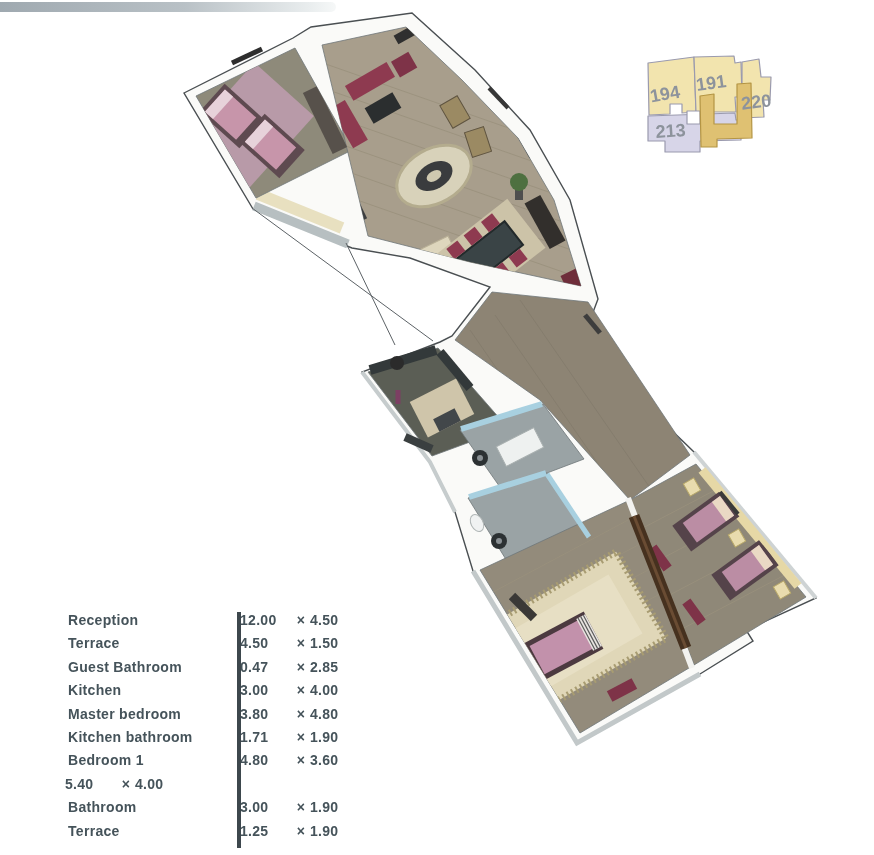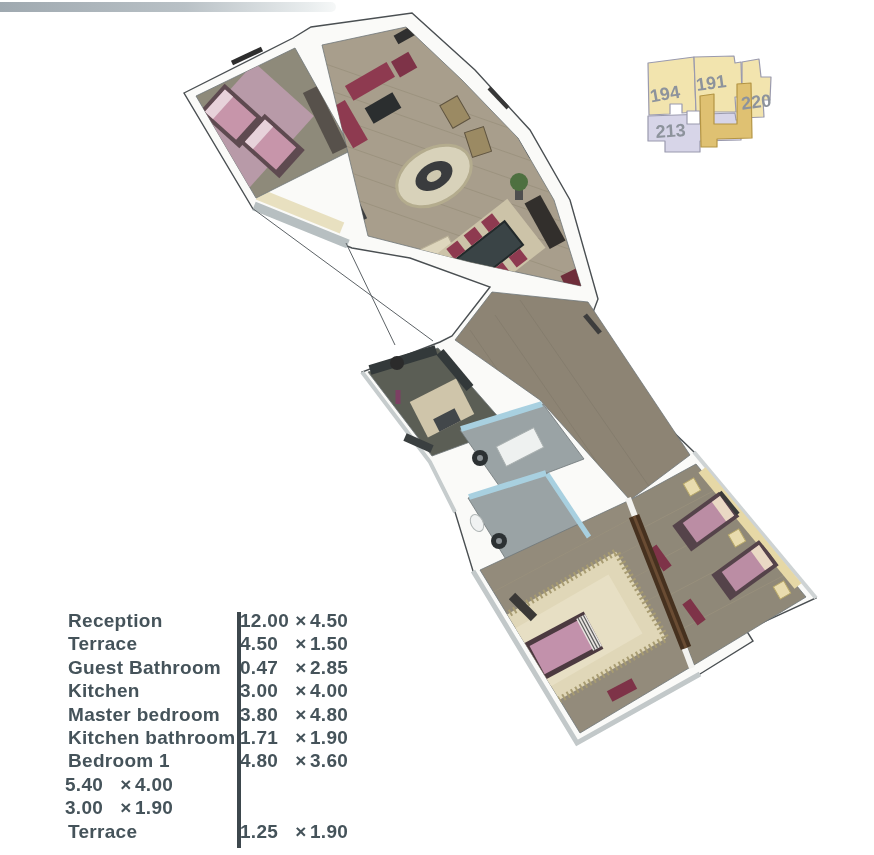--- a/index.html
+++ b/index.html
@@ -8,21 +8,21 @@
     font-family:"Liberation Sans","DejaVu Sans",sans-serif;overflow:hidden;
   }
   .topbar{
     position:absolute;left:0;top:2px;width:336px;height:10px;
     background:linear-gradient(to right,#9fa9b0,#b9c1c6 55%,#e9edee 92%,#f6f8f8);
     border-radius:0 5px 5px 0;
   }
   .plan-svg{position:absolute;left:0;top:0;}
   .dims-table{
     position:absolute;left:65px;top:609px;width:360px;
-    color:#45535a;font-weight:bold;font-size:19px;letter-spacing:.3px;
+    color:#45535a;font-weight:bold;font-size:14px;letter-spacing:.3px;
   }
   .dims-divider{
     position:absolute;left:172px;top:3px;width:4px;height:236px;background:#3d474d;
   }
   .dim-row{display:flex;align-items:baseline;height:23.4px;line-height:23.4px;}
   .dim-room{width:172px;padding-left:3px;white-space:nowrap;}
   .dim-v1{width:52px;text-align:left;}
   .dim-x{width:18px;text-align:center;}
   .dim-v2{flex:1;text-align:left;}
 </style>
@@ -339,20 +339,21 @@
     <span class="dim-v1">4.80</span>
     <span class="dim-x">×</span>
     <span class="dim-v2">3.60</span>
   </div>
   <div class="dim-row">
     <span class="dim-v1">5.40</span>
     <span class="dim-x">×</span>
     <span class="dim-v2">4.00</span>
   </div>
   <div class="dim-row">
+    <span class="dim-room">Bathroom</span>
     <span class="dim-v1">3.00</span>
     <span class="dim-x">×</span>
     <span class="dim-v2">1.90</span>
   </div>
   <div class="dim-row">
     <span class="dim-room">Terrace</span>
     <span class="dim-v1">1.25</span>
     <span class="dim-x">×</span>
     <span class="dim-v2">1.90</span>
   </div>

